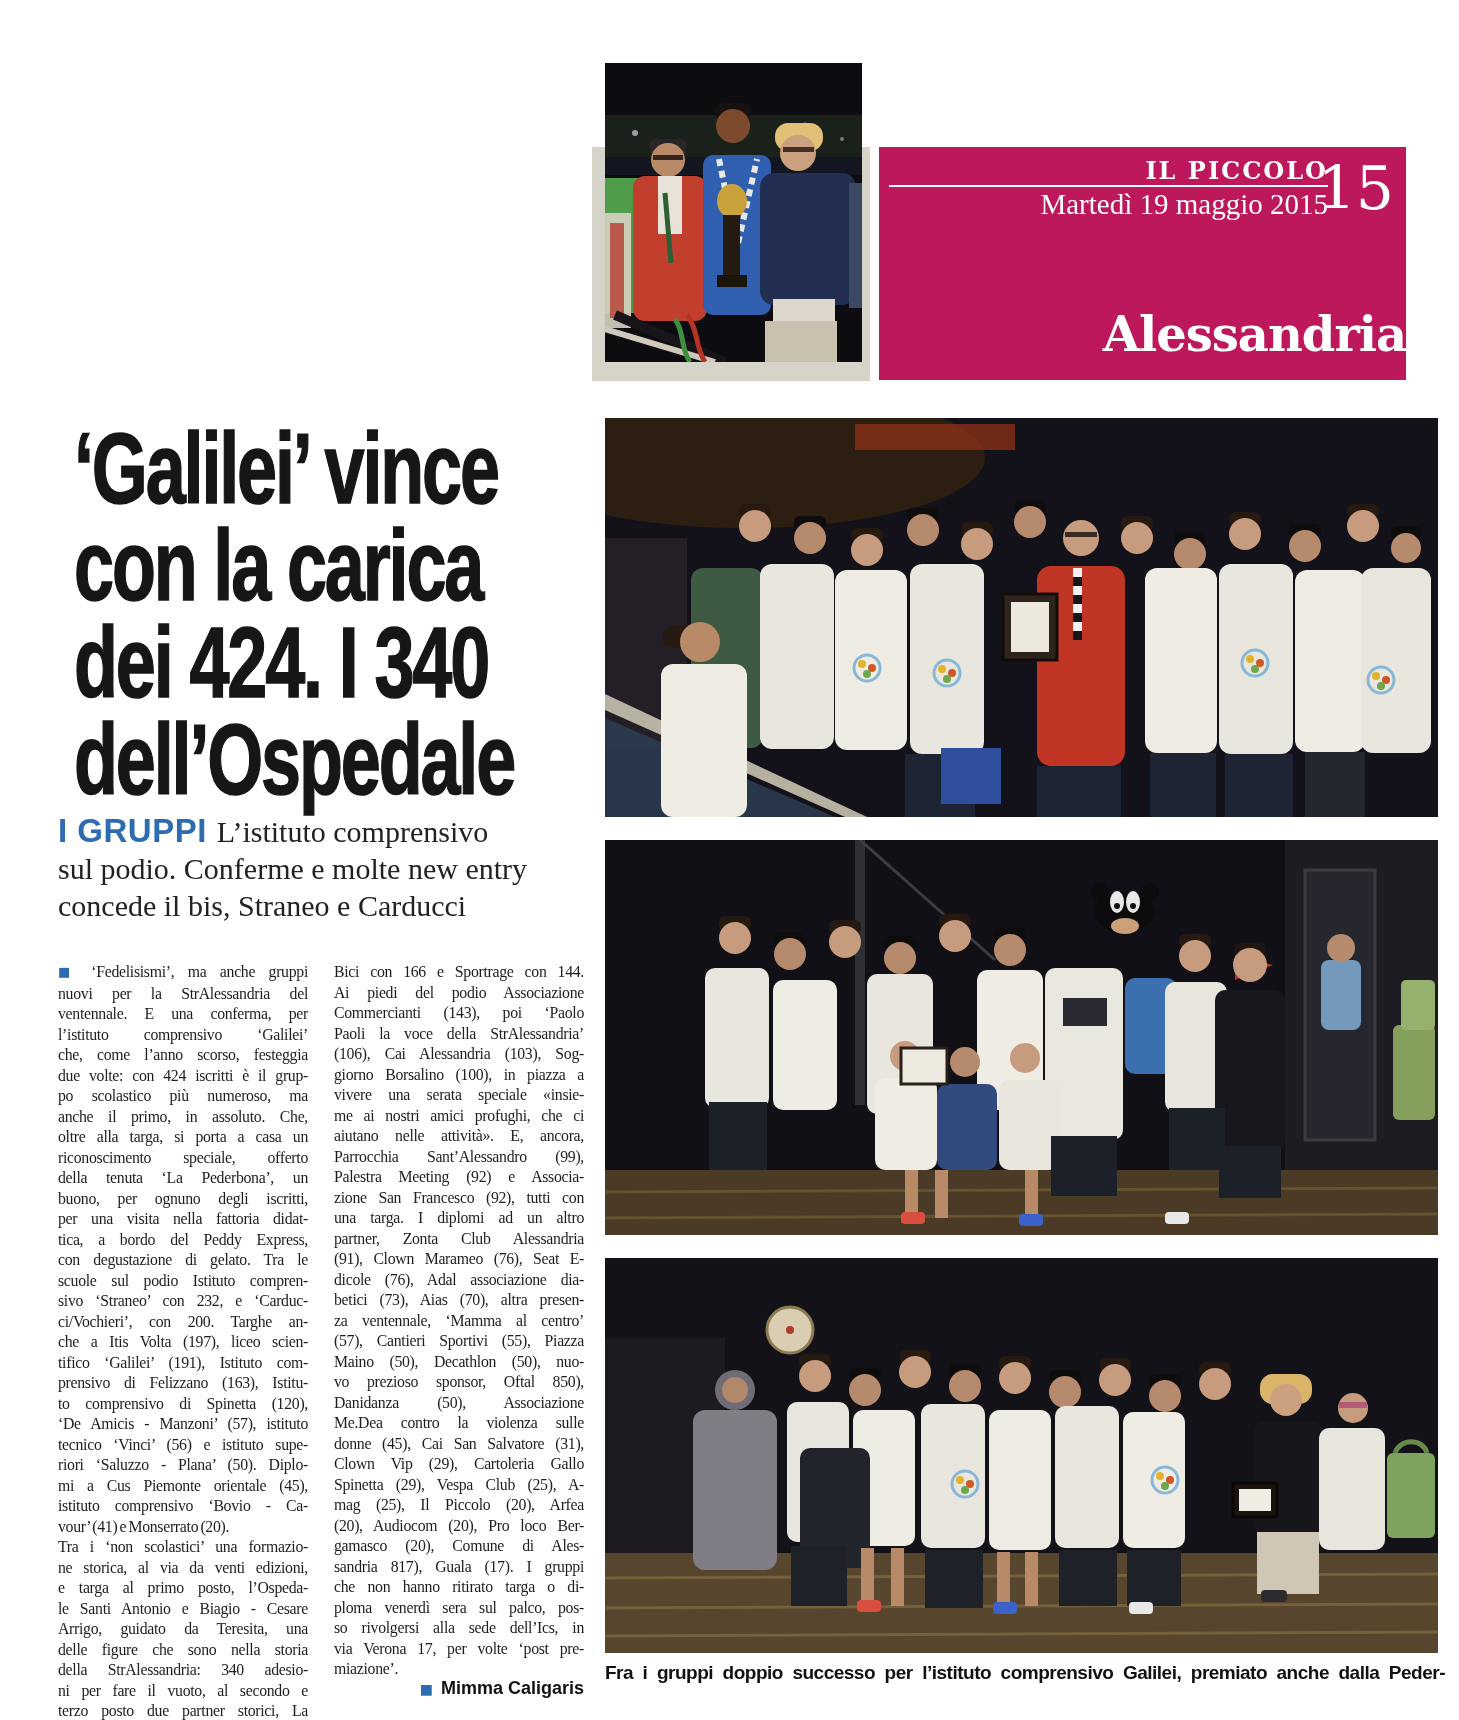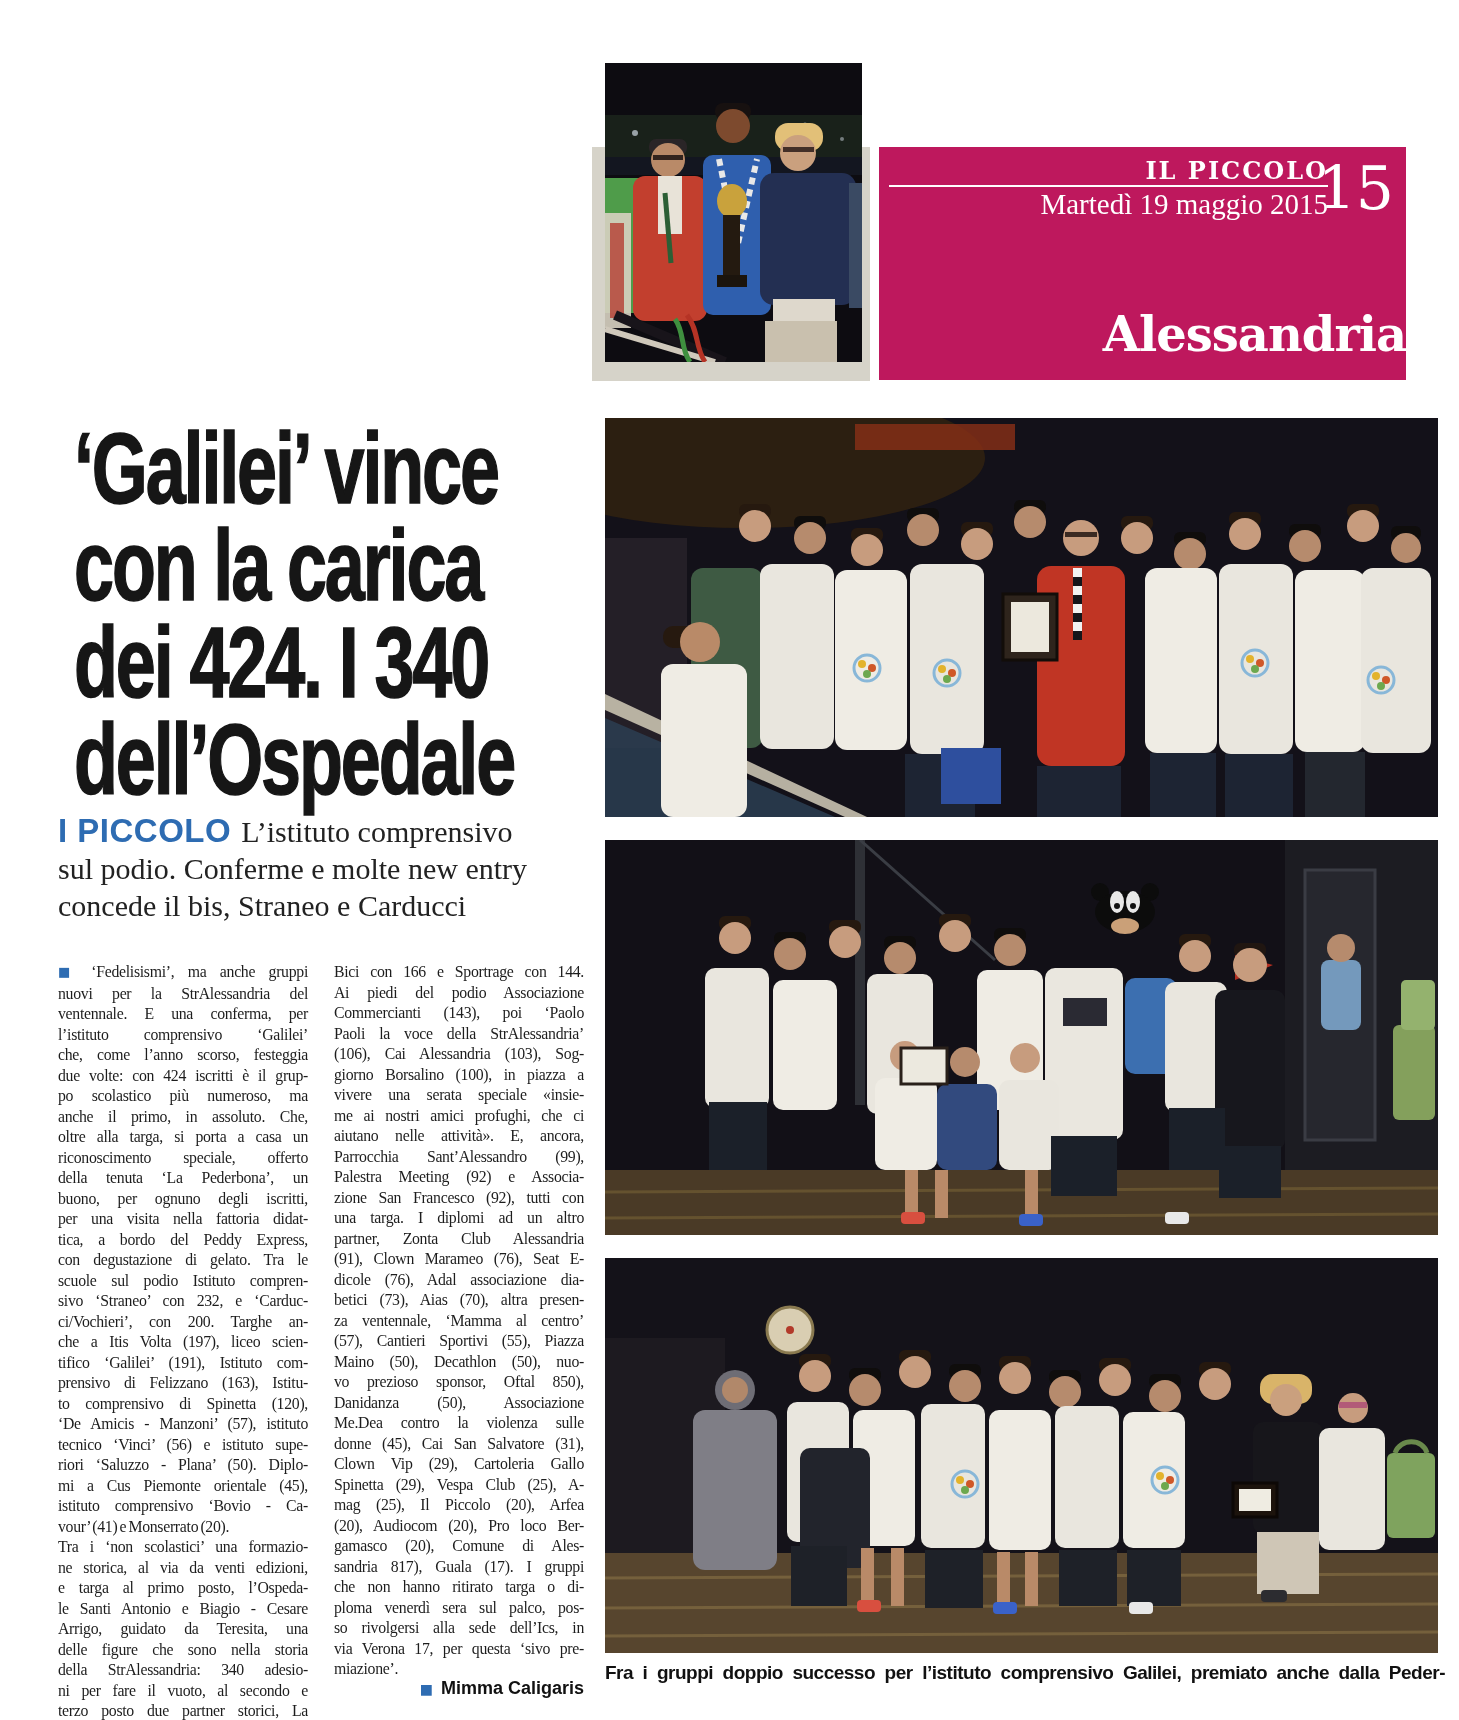--- a/index.html
+++ b/index.html
@@ -136,21 +136,21 @@
   </div>
 
   <h1 class="headline">
       <div class="headline-line">‘Galilei’ vince</div>
       <div class="headline-line">con la carica</div>
       <div class="headline-line">dei 424. I 340</div>
       <div class="headline-line">dell’Ospedale</div>
     </h1>
 
   <div class="standfirst">
-    <div class="sf-line"><span class="kicker">I PICCOLO</span><span>L’istituto comprensivo</span></div>
+    <div class="sf-line"><span class="kicker">I GRUPPI</span><span>L’istituto comprensivo</span></div>
     <div class="sf-line">sul podio. Conferme e molte new entry</div>
     <div class="sf-line">concede il bis, Straneo e Carducci</div>
   </div>
 
   <div class="col col1">
       <div class="body-line"><span class="bullet">■</span>‘Fedelisismi’, ma anche gruppi</div>
       <div class="body-line">nuovi per la StrAlessandria del</div>
       <div class="body-line">ventennale. E una conferma, per</div>
       <div class="body-line">l’istituto comprensivo ‘Galilei’</div>
       <div class="body-line">che, come l’anno scorso, festeggia</div>
@@ -214,21 +214,21 @@
       <div class="body-line">donne (45), Cai San Salvatore (31),</div>
       <div class="body-line">Clown Vip (29), Cartoleria Gallo</div>
       <div class="body-line">Spinetta (29), Vespa Club (25), A-</div>
       <div class="body-line">mag (25), Il Piccolo (20), Arfea</div>
       <div class="body-line">(20), Audiocom (20), Pro loco Ber-</div>
       <div class="body-line">gamasco (20), Comune di Ales-</div>
       <div class="body-line">sandria 817), Guala (17). I gruppi</div>
       <div class="body-line">che non hanno ritirato targa o di-</div>
       <div class="body-line">ploma venerdì sera sul palco, pos-</div>
       <div class="body-line">so rivolgersi alla sede dell’Ics, in</div>
-      <div class="body-line">via Verona 17, per questa ‘sivo pre-</div>
+      <div class="body-line">via Verona 17, per volte ‘post pre-</div>
       <div class="body-line line-end">miazione’.</div>
     </div>
 
   <div class="byline">
     <span class="bullet">■</span><span>Mimma Caligaris</span>
   </div>
 
   <div class="photo photo1">
     <svg viewBox="0 0 833 399" preserveAspectRatio="none">
       <rect width="833" height="399" fill="#131119"></rect>

